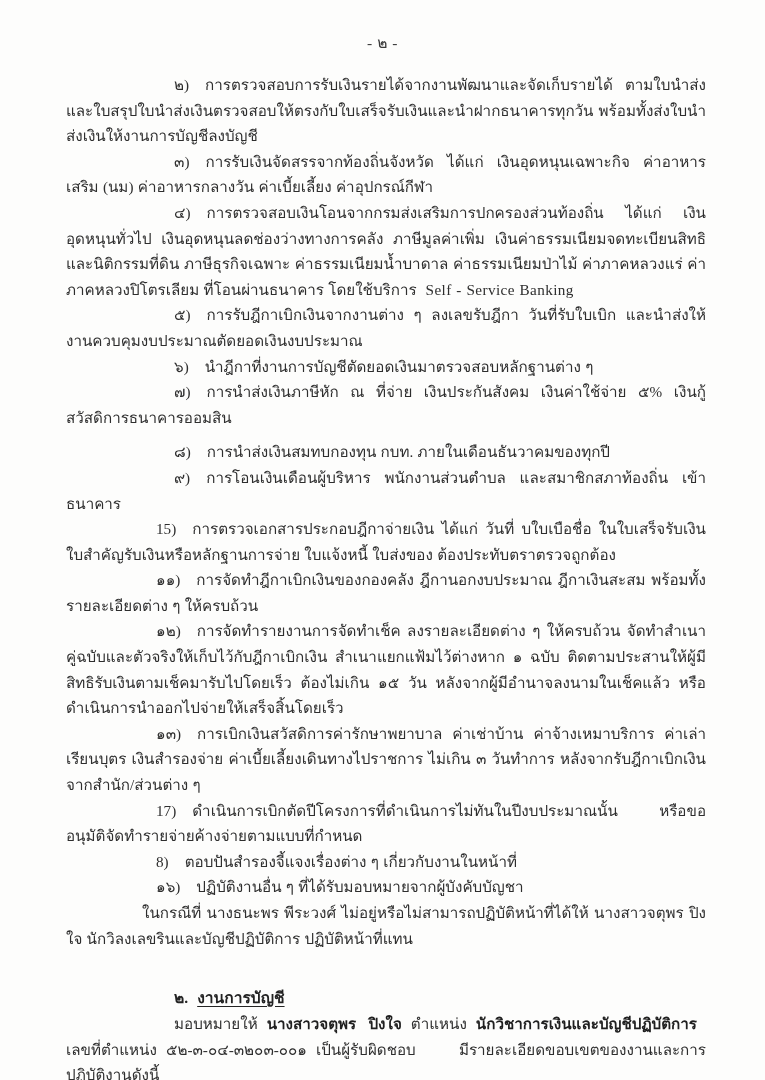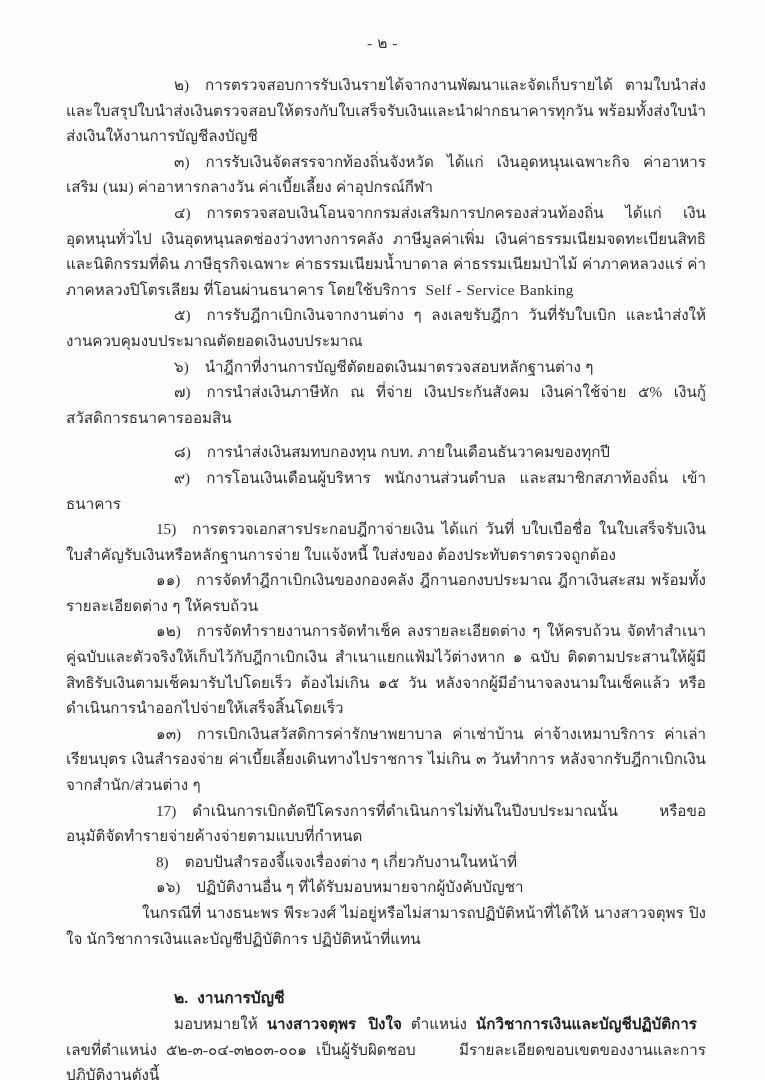--- a/index.html
+++ b/index.html
@@ -81,20 +81,21 @@
 
   .section-heading {
     font-size: 15.6px;
     line-height: 26px;
     font-weight: bold;
     color: #232323;
     text-indent: 108px;
     margin: 0;
   }
   .section-heading .heading-label {
+    text-decoration: underline;
     text-underline-offset: 3px;
   }
   .section-heading .heading-num {
     text-decoration: none;
   }
   b.name {
     font-weight: bold;
     color: #1f1f1f;
     margin-top: 44px;
   }
@@ -133,21 +134,21 @@
     <p class="para indent-sm"><span class="num">๑๒)</span><span class="gap-lg"></span><span>การจัดทำรายงานการจัดทำเช็ค ลงรายละเอียดต่าง ๆ ให้ครบถ้วน จัดทำสำเนาคู่ฉบับและตัวจริงให้เก็บไว้กับฎีกาเบิกเงิน สำเนาแยกแฟ้มไว้ต่างหาก ๑ ฉบับ ติดตามประสานให้ผู้มีสิทธิรับเงินตามเช็คมารับไปโดยเร็ว ต้องไม่เกิน ๑๕ วัน หลังจากผู้มีอำนาจลงนามในเช็คแล้ว หรือดำเนินการนำออกไปจ่ายให้เสร็จสิ้นโดยเร็ว</span></p>
 
     <p class="para indent-sm"><span class="num">๑๓)</span><span class="gap-lg"></span><span>การเบิกเงินสวัสดิการค่ารักษาพยาบาล ค่าเช่าบ้าน ค่าจ้างเหมาบริการ ค่าเล่าเรียนบุตร เงินสำรองจ่าย ค่าเบี้ยเลี้ยงเดินทางไปราชการ ไม่เกิน ๓ วันทำการ หลังจากรับฎีกาเบิกเงินจากสำนัก/ส่วนต่าง ๆ</span></p>
 
     <p class="para indent-sm"><span class="num">17)</span><span class="gap-lg"></span><span>ดำเนินการเบิกตัดปีโครงการที่ดำเนินการไม่ทันในปีงบประมาณนั้น  หรือขออนุมัติจัดทำรายจ่ายค้างจ่ายตามแบบที่กำหนด</span></p>
 
     <p class="para indent-sm"><span class="num">8)</span><span class="gap-lg"></span><span>ตอบปันสำรองจี้แจงเรื่องต่าง ๆ เกี่ยวกับงานในหน้าที่</span></p>
 
     <p class="para indent-sm"><span class="num">๑๖)</span><span class="gap-lg"></span><span>ปฏิบัติงานอื่น ๆ ที่ได้รับมอบหมายจากผู้บังคับบัญชา</span></p>
 
-    <p class="para indent-xs">ในกรณีที่  นางธนะพร พีระวงศ์  ไม่อยู่หรือไม่สามารถปฏิบัติหน้าที่ได้ให้ นางสาวจตุพร ปิงใจ นักวิชาการเงินและบัญชีปฏิบัติการ  ปฏิบัติหน้าที่แทน</p>
+    <p class="para indent-xs">ในกรณีที่  นางธนะพร พีระวงศ์  ไม่อยู่หรือไม่สามารถปฏิบัติหน้าที่ได้ให้ นางสาวจตุพร ปิงใจ นักวิลงเลขรินและบัญชีปฏิบัติการ  ปฏิบัติหน้าที่แทน</p>
 
     <div class="spacer-lg"></div>
 
     <p class="section-heading"><span class="heading-num">๒.</span><span class="gap"></span><span class="heading-label">งานการบัญชี</span></p>
 
     <p class="para indent"><span>มอบหมายให้</span><span class="gap"></span><b class="name">นางสาวจตุพร  ปิงใจ</b><span class="gap"></span><span>ตำแหน่ง</span><span class="gap"></span><b class="name">นักวิชาการเงินและบัญชีปฏิบัติการ</b><span class="gap"></span><span>เลขที่ตำแหน่ง</span><span class="gap"></span><span>๕๒-๓-๐๔-๓๒๐๓-๐๐๑</span><span class="gap"></span><span>เป็นผู้รับผิดชอบ  มีรายละเอียดขอบเขตของงานและการปฏิบัติงานดังนี้</span></p>
 
   </div>
 </div>
 

